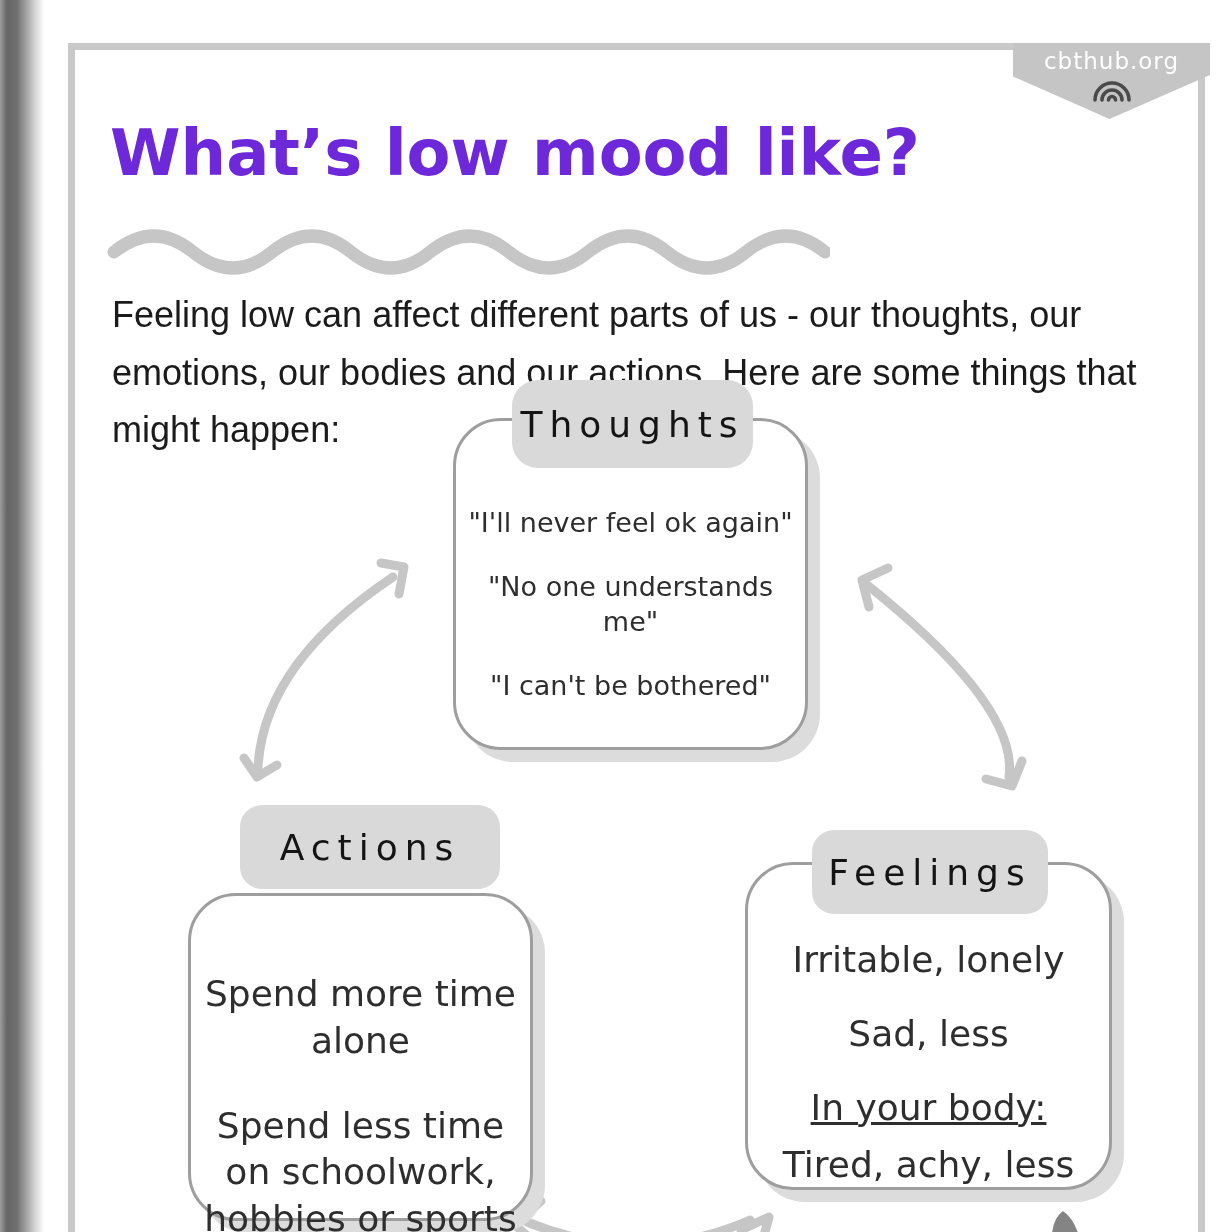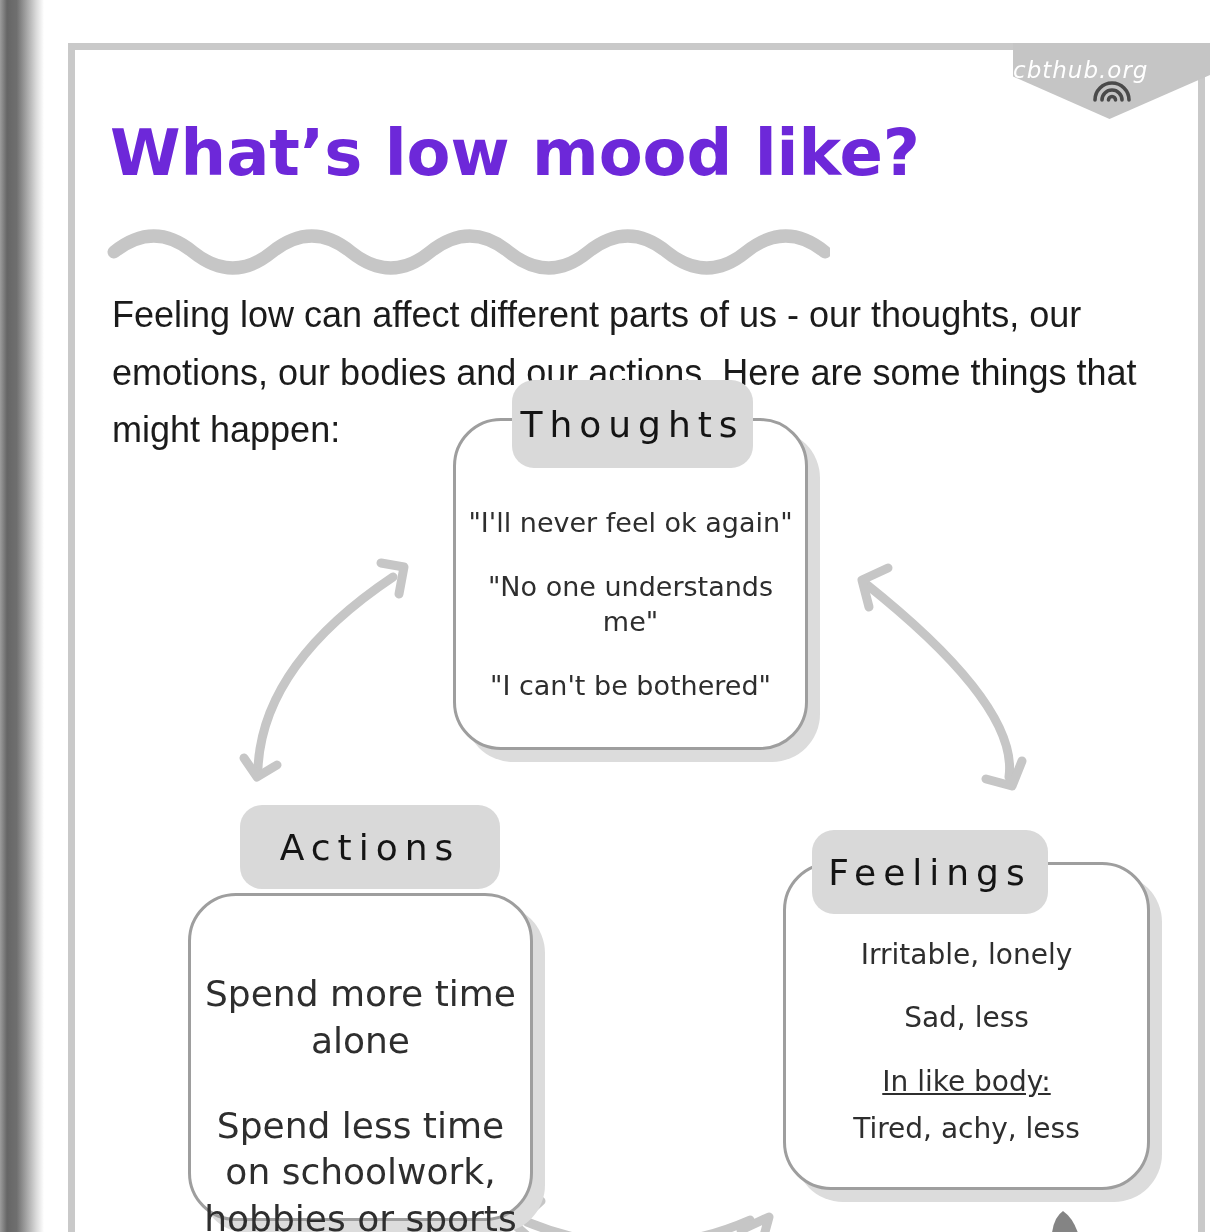--- a/index.html
+++ b/index.html
@@ -10,21 +10,21 @@
   .spine{position:absolute;left:0;top:0;width:44px;height:1232px;
          background:linear-gradient(90deg,#9c9c9c 0%,#666666 16%,#6f6f6f 38%,#a9a9a9 62%,#d9d9d9 82%,#ffffff 100%);}
 
   
   .frame{position:absolute;left:68px;top:43px;width:1137px;height:1300px;
          border:7px solid #c9c9c9;box-sizing:border-box;}
 
   
   .banner{position:absolute;left:1013px;top:43px;width:197px;height:76px;background:#c5c5c5;
           clip-path:polygon(0 0,100% 0,100% 42%,49% 100%,0 44%);}
-  .banner-text{display:block;text-align:left;margin-top:14px;font-size:23px;font-style:italic;
+  .banner-text{display:block;text-align:center;margin-top:5px;font-size:23px;
                color:#ffffff;letter-spacing:1px;font-family:"DejaVu Sans",sans-serif;}
   .rainbow{position:absolute;left:50%;transform:translateX(-50%);top:36px;}
 
   
   .title{position:absolute;left:110px;top:116px;font-size:64px;font-weight:bold;color:#6d28d9;
          white-space:nowrap;}
   .wave{position:absolute;left:106px;top:212px;}
 
   
   .intro{position:absolute;left:112px;top:250px;width:1060px;
@@ -35,26 +35,26 @@
 
   
   .box{position:absolute;background:#ffffff;border:3px solid #9e9e9e;border-radius:48px;
        box-shadow:12px 12px 0 #dcdcdc;box-sizing:border-box;
        display:flex;flex-direction:column;align-items:center;}
   .box p{margin:0;text-align:center;color:#2e2e2e;line-height:1.3;}
   .tab{position:absolute;background:#d9d9d9;border-radius:22px;display:flex;align-items:center;
        justify-content:center;font-size:36px;letter-spacing:7px;color:#141414;white-space:nowrap;}
 
   #box-thoughts{left:453px;top:418px;width:355px;height:332px;padding-top:84px;gap:29px;font-size:27px;}
-  #tab-thoughts{left:512px;top:380px;width:241px;height:88px;}
+  #tab-thoughts{left:512px;top:380px;width:241px;height:88px;border-radius:26px;}
 
   #box-actions{left:188px;top:893px;width:345px;height:328px;padding-top:75px;gap:38px;font-size:36px;}
   #tab-actions{left:240px;top:805px;width:260px;height:84px;}
 
-  #box-feelings{left:745px;top:862px;width:367px;height:328px;padding-top:72px;gap:27px;font-size:28px;margin-left:38px;}
+  #box-feelings{left:745px;top:862px;width:367px;height:328px;padding-top:72px;gap:27px;font-size:36px;}
   #tab-feelings{left:812px;top:817px;width:236px;height:84px;margin-top:13px;}
 
   .wrap{width:320px;line-height:1.4;}
   .underline{text-decoration:underline;}
   .tight{margin-top:-16px !important;}
 </style>
 </head>
 <body>
 
 <div class="canvas">
@@ -109,18 +109,18 @@
 
   <div class="box" id="box-actions">
     <p>Spend more time alone</p>
     <p class="wrap">Spend less time on schoolwork, hobbies or sports</p>
   </div>
   <div class="tab" id="tab-actions">Actions</div>
 
   <div class="box" id="box-feelings">
     <p>Irritable, lonely</p>
     <p>Sad, less</p>
-    <p class="underline">In like body:</p>
+    <p class="underline">In your body:</p>
     <p class="tight">Tired, achy, less</p>
   </div>
   <div class="tab" id="tab-feelings">Feelings</div>
 
 </div>
 
 </body></html>

